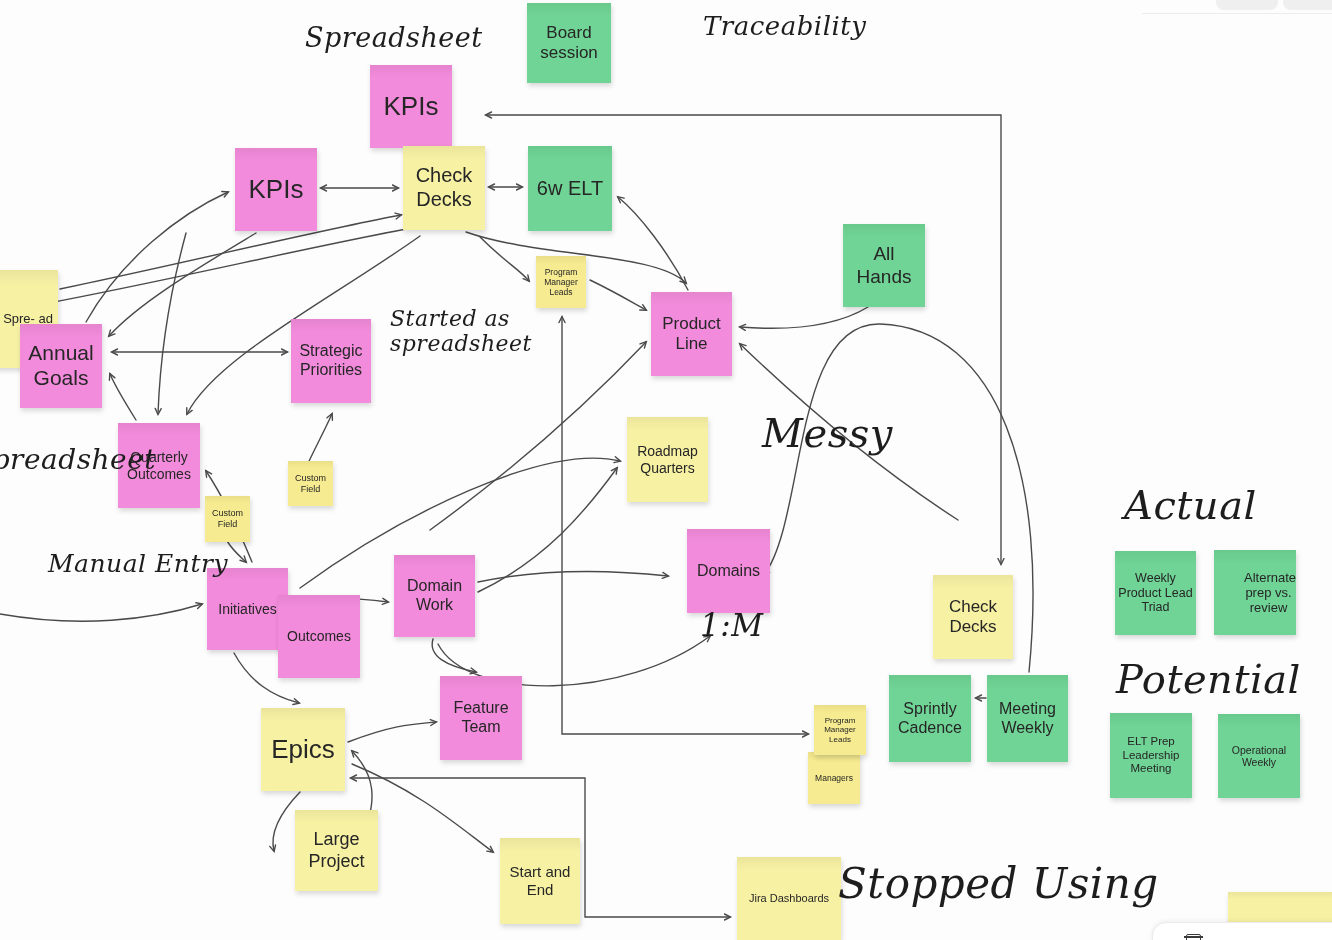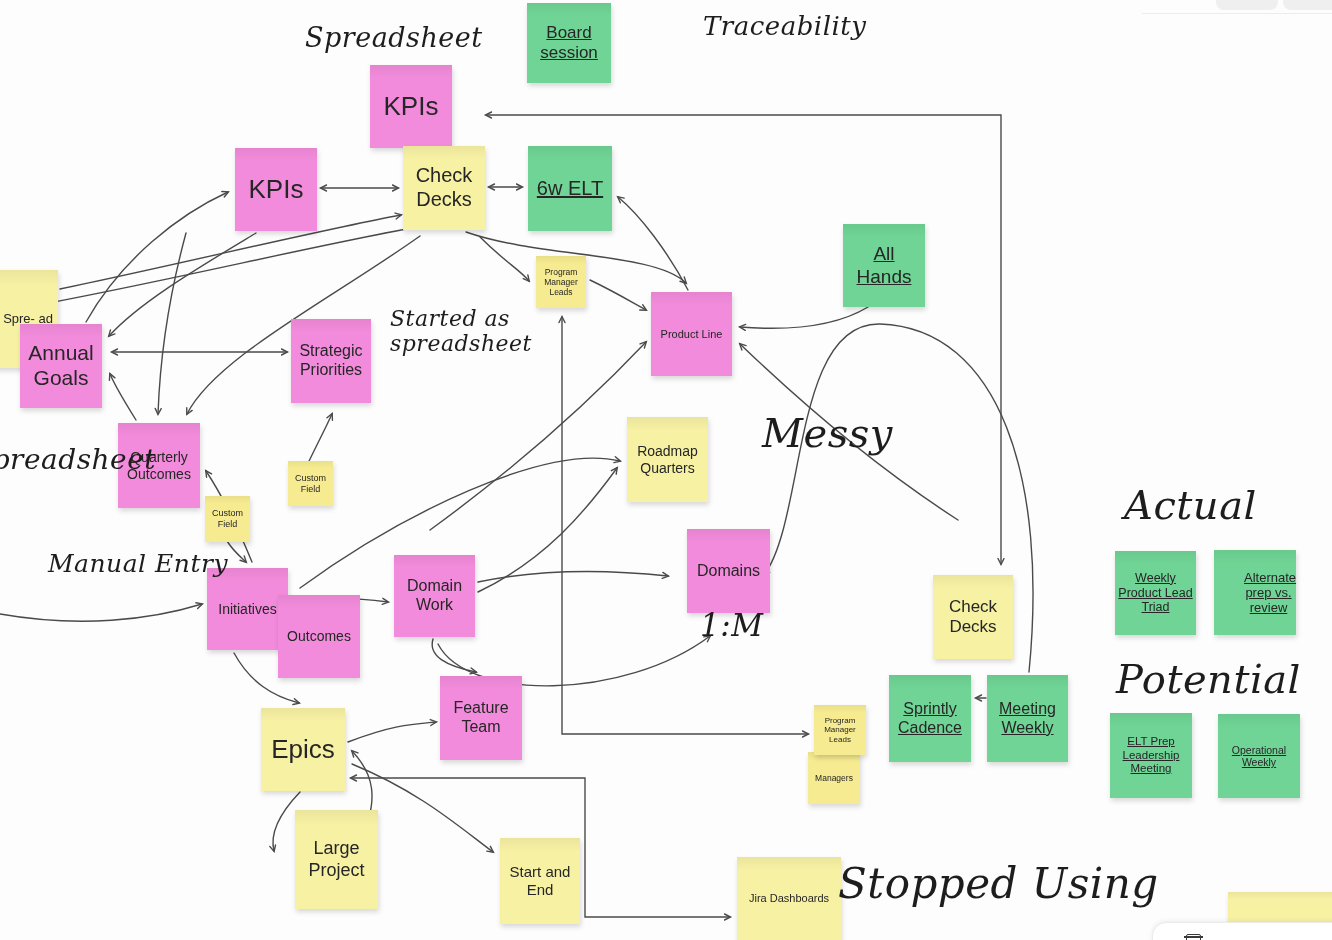--- a/index.html
+++ b/index.html
@@ -10,21 +10,21 @@
   #connector-layer{position:absolute;left:0;top:0;width:1332px;height:940px;pointer-events:none;}
   .note{
     position:absolute;display:flex;align-items:center;justify-content:center;
     text-align:center;color:#262626;box-shadow:1px 3px 5px rgba(0,0,0,.15);
     line-height:1.18;padding:3px;box-sizing:border-box;
     background-image:linear-gradient(180deg, rgba(0,0,0,0.05), rgba(0,0,0,0) 16%);
   }
   .note.pink{background-color:#F28BDB;}
   .note.yellow{background-color:#F7F1A4;}
   .note.yellow-sm{background-color:#F6EB90;}
-  .note.green{background-color:#6FD495;text-decoration:underline;}
+  .note.green{background-color:#6FD495;}
   .note .txt{width:100%;}
   .note.align-right{justify-content:flex-end;text-align:right;padding-right:5px;}
   .hand{
     position:absolute;font-family:"DejaVu Serif", serif;font-style:italic;
     color:#1d1d1d;white-space:pre-line;line-height:1.15;letter-spacing:.5px;
     font-weight:500;
   }
   
   .pill{position:absolute;background:#efefef;border-radius:8px;height:20px;top:-10px;}
   .chrome-line{position:absolute;height:1px;background:#ececec;top:13px;}
@@ -123,21 +123,21 @@
       </div>
       <div class="note yellow-sm" style="left: 205px; top: 496px; width: 45px; height: 46px; font-size: 9px;">
         <span class="txt">Custom Field</span>
       </div>
       <div class="note yellow-sm" style="left: 288px; top: 461px; width: 45px; height: 45px; font-size: 9px;">
         <span class="txt">Custom Field</span>
       </div>
       <div class="note yellow-sm" style="left: 536px; top: 256px; width: 50px; height: 52px; font-size: 8.5px;">
         <span class="txt">Program Manager Leads</span>
       </div>
-      <div class="note pink" style="left: 651px; top: 292px; width: 81px; height: 84px; font-size: 11px;">
+      <div class="note pink" style="left: 651px; top: 292px; width: 81px; height: 84px; font-size: 17px;">
         <span class="txt">Product Line</span>
       </div>
       <div class="note green" style="left: 843px; top: 224px; width: 82px; height: 83px; font-size: 19px;">
         <span class="txt">All Hands</span>
       </div>
       <div class="note yellow" style="left: 627px; top: 417px; width: 81px; height: 85px; font-size: 14px;">
         <span class="txt">Roadmap Quarters</span>
       </div>
       <div class="note pink" style="left: 673px; top: 529px; width: 83px; height: 84px; font-size: 16px; margin-left: 14px;">
         <span class="txt">Domains</span>
@@ -150,21 +150,21 @@
       </div>
       <div class="note pink" style="left: 278px; top: 595px; width: 82px; height: 83px; font-size: 14px;">
         <span class="txt">Outcomes</span>
       </div>
       <div class="note yellow" style="left: 261px; top: 708px; width: 84px; height: 83px; font-size: 26px;">
         <span class="txt">Epics</span>
       </div>
       <div class="note pink" style="left: 440px; top: 676px; width: 82px; height: 84px; font-size: 16px;">
         <span class="txt">Feature Team</span>
       </div>
-      <div class="note yellow" style="left: 295px; top: 810px; width: 83px; height: 99px; font-size: 18px;">
+      <div class="note yellow" style="left: 295px; top: 810px; width: 83px; height: 81px; font-size: 18px;">
         <span class="txt">Large Project</span>
       </div>
       <div class="note yellow" style="left: 500px; top: 802px; width: 80px; height: 86px; font-size: 15px; margin-top: 36px;">
         <span class="txt">Start and End</span>
       </div>
       <div class="note yellow" style="left: 737px; top: 857px; width: 104px; height: 83px; font-size: 11px;">
         <span class="txt">Jira Dashboards</span>
       </div>
       <div class="note yellow-sm" style="left: 808px; top: 752px; width: 52px; height: 52px; font-size: 8.5px;">
         <span class="txt">Managers</span>

